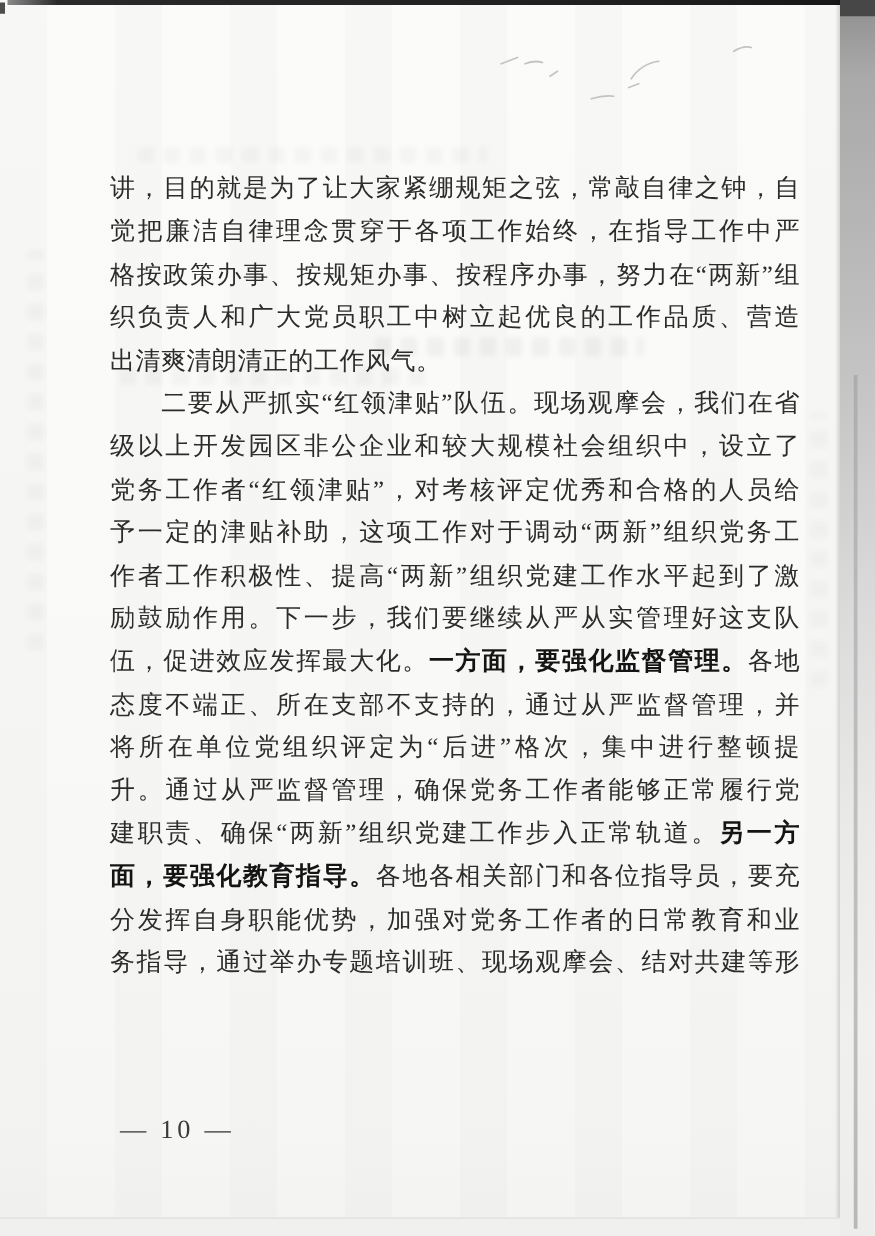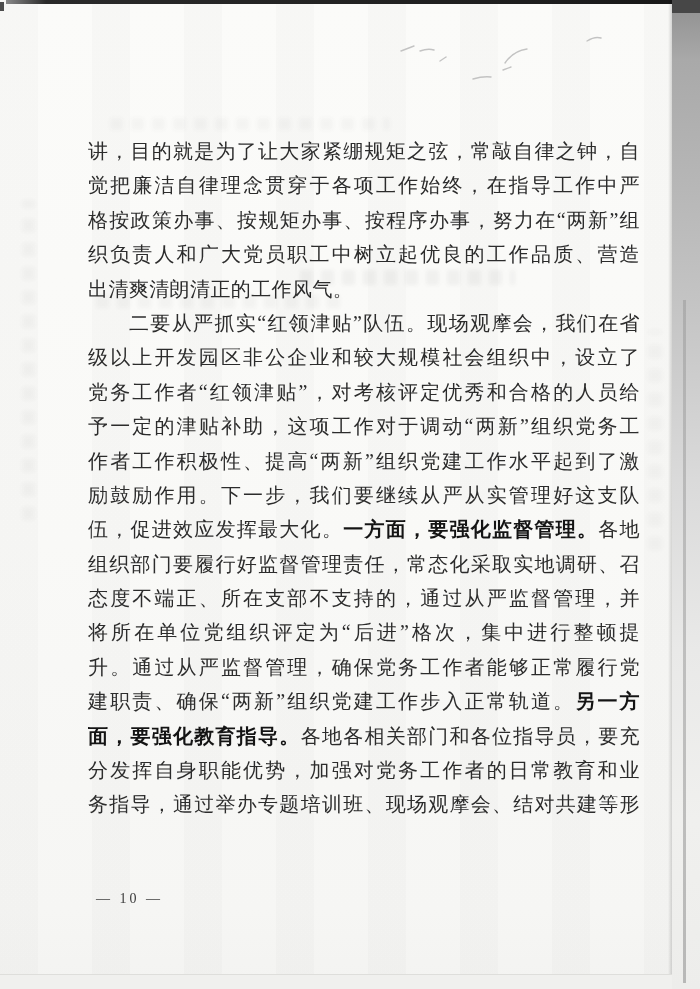--- a/index.html
+++ b/index.html
@@ -46,21 +46,21 @@
     height:34.4px; line-height:34.4px; font-size:20px; color:#2c2c2c;
     text-align:justify; text-align-last:justify; letter-spacing:.4px; white-space:nowrap;
   }
   .line.no-just { text-align:right; text-align-last:left; }
   .line.indent { text-indent:41px; }
   .seg.bold {
     font-family:Liberation Mono, monospace;
     font-weight:700; color:#141414;
   }
   .pagenum {
-    position:absolute; left:96px; top:891px; font-size:14px;
+    position:absolute; left:96px; top:891px; font-size:21px;
     color:#3a3a3a; letter-spacing:3px;
   }
 </style>
 </head>
 <body>
 
 <div class="scan">
 
   <div class="top-strip"></div>
   <div class="left-nub"></div>
@@ -92,21 +92,20 @@
       <div class="line"><span class="seg">格按政策办事、按规矩办事、按程序办事，努力在“两新”组</span></div>
       <div class="line"><span class="seg">织负责人和广大党员职工中树立起优良的工作品质、营造</span></div>
       <div class="line no-just"><span class="seg">出清爽清朗清正的工作风气。</span></div>
       <div class="line indent"><span class="seg">二要从严抓实“红领津贴”队伍。现场观摩会，我们在省</span></div>
       <div class="line"><span class="seg">级以上开发园区非公企业和较大规模社会组织中，设立了</span></div>
       <div class="line"><span class="seg">党务工作者“红领津贴”，对考核评定优秀和合格的人员给</span></div>
       <div class="line"><span class="seg">予一定的津贴补助，这项工作对于调动“两新”组织党务工</span></div>
       <div class="line"><span class="seg">作者工作积极性、提高“两新”组织党建工作水平起到了激</span></div>
       <div class="line"><span class="seg">励鼓励作用。下一步，我们要继续从严从实管理好这支队</span></div>
       <div class="line"><span class="seg">伍，促进效应发挥最大化。</span><span class="seg bold">一方面，要强化监督管理。</span><span class="seg">各地</span></div>
-      <div class="line"><span class="seg">组织部门要履行好监督管理责任，常态化采取实地调研、召</span></div>
       <div class="line"><span class="seg">态度不端正、所在支部不支持的，通过从严监督管理，并</span></div>
       <div class="line"><span class="seg">将所在单位党组织评定为“后进”格次，集中进行整顿提</span></div>
       <div class="line"><span class="seg">升。通过从严监督管理，确保党务工作者能够正常履行党</span></div>
       <div class="line"><span class="seg">建职责、确保“两新”组织党建工作步入正常轨道。</span><span class="seg bold">另一方</span></div>
       <div class="line"><span class="seg bold">面，要强化教育指导。</span><span class="seg">各地各相关部门和各位指导员，要充</span></div>
       <div class="line"><span class="seg">分发挥自身职能优势，加强对党务工作者的日常教育和业</span></div>
       <div class="line"><span class="seg">务指导，通过举办专题培训班、现场观摩会、结对共建等形</span></div>
     </div>
 
   <div class="pagenum">— 10 —</div>

